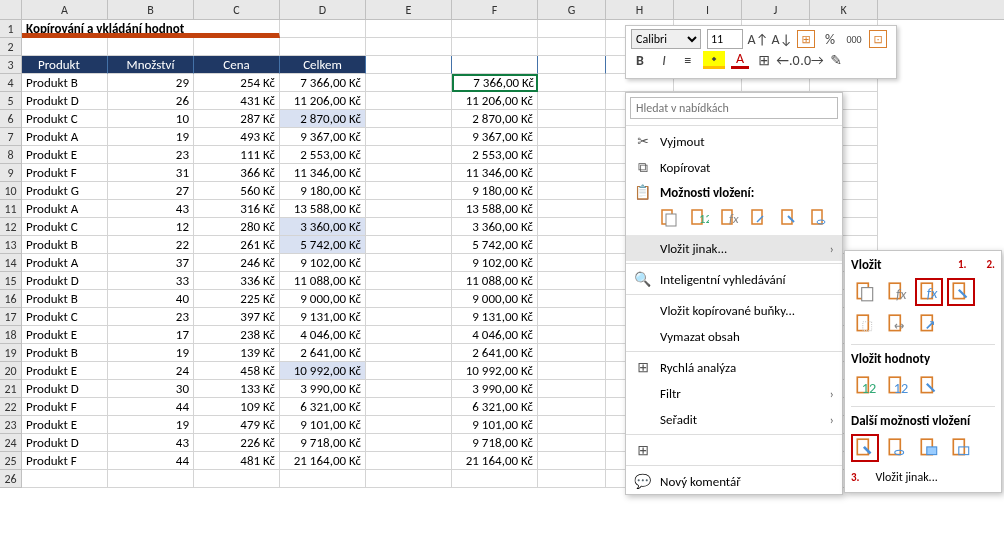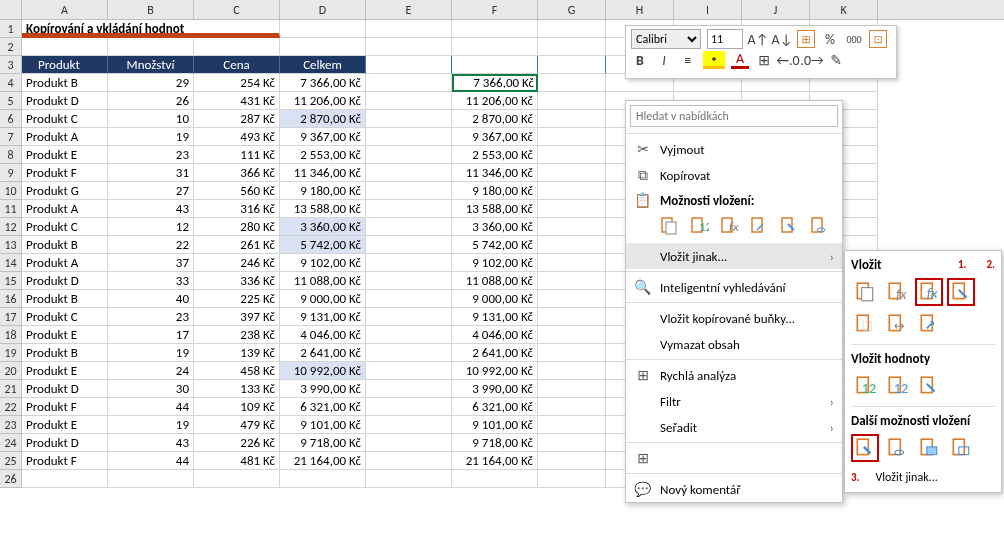--- a/index.html
+++ b/index.html
@@ -25,21 +25,21 @@
 .alt-bg0 { background: #d9e1f2; }
 .sel { border: 2px solid #107c41; padding: 0 2px; line-height: 14px; }
 
 .mini { position: absolute; left: 625px; top: 25px; width: 272px; height: 54px; background: #fff; border: 1px solid #c5c5c5; box-shadow: 2px 2px 4px rgba(0,0,0,.2); padding: 3px 5px; display: flex; flex-direction: column; gap: 2px; }
 .mini-row { display: flex; align-items: center; gap: 6px; }
 .mini-sel { height: 20px; border: 1px solid #aaa; font-size: 12px; }
 .mini-inp { width: 36px; height: 20px; border: 1px solid #aaa; font-size: 12px; text-align: left; padding: 0 3px; }
 .mini-ic { width: 18px; height: 18px; display: inline-flex; align-items: center; justify-content: center; color: #444; font-size: 14px; }
 .mini-ic.orange { color: #d97f2d; border: 1px solid #d97f2d; font-size: 11px; }
 
-.ctx { position: absolute; left: 625px; top: 100px; width: 218px; background: #fff; border: 1px solid #c5c5c5; box-shadow: 2px 2px 6px rgba(0,0,0,.25); }
+.ctx { position: absolute; left: 625px; top: 92px; width: 218px; background: #fff; border: 1px solid #c5c5c5; box-shadow: 2px 2px 6px rgba(0,0,0,.25); }
 .ctx-search { margin: 4px; width: calc(100% - 8px); height: 22px; border: 1px solid #bbb; padding: 0 5px; font-size: 12px; }
 .ctx-item { display: flex; align-items: center; height: 26px; padding: 0 8px; gap: 8px; cursor: default; }
 .ctx-item:hover, .ctx-item.hov { background: #e6e6e6; }
 .ctx-ic { width: 18px; text-align: center; color: #555; font-size: 14px; }
 .ctx-sep { height: 1px; background: #ddd; margin: 2px 0; }
 .ctx-label-row { padding: 4px 8px 2px 34px; font-size: 12px; }
 .ctx-paste-icons { display: flex; gap: 4px; padding: 2px 8px 4px 30px; }
 .paste-ic { width: 26px; height: 26px; border: 1px solid transparent; display: flex; align-items: center; justify-content: center; }
 .paste-ic svg { width: 20px; height: 20px; }
 .ctx-arrow { margin-left: auto; color: #666; }

